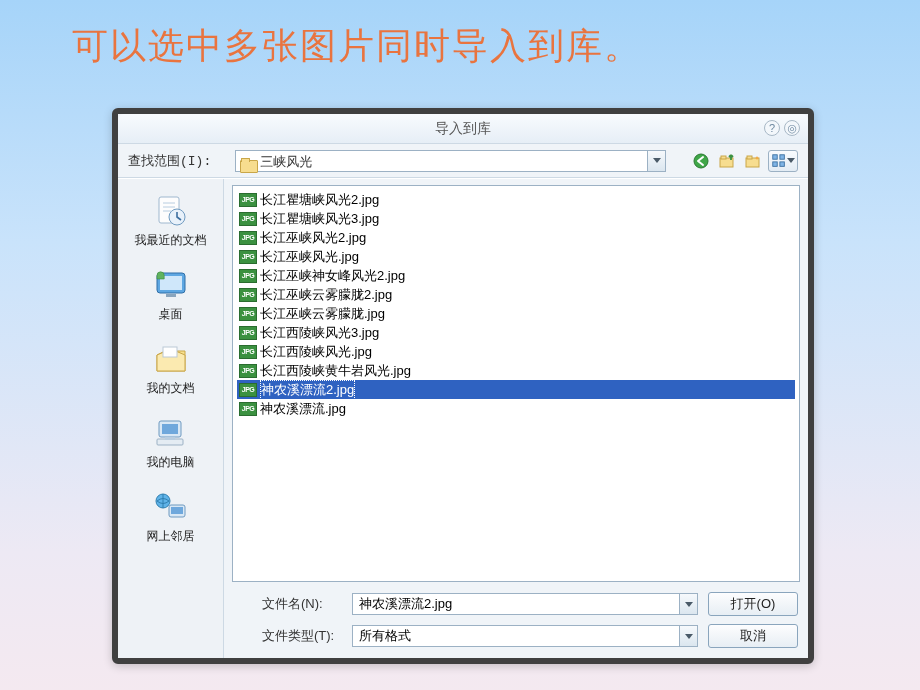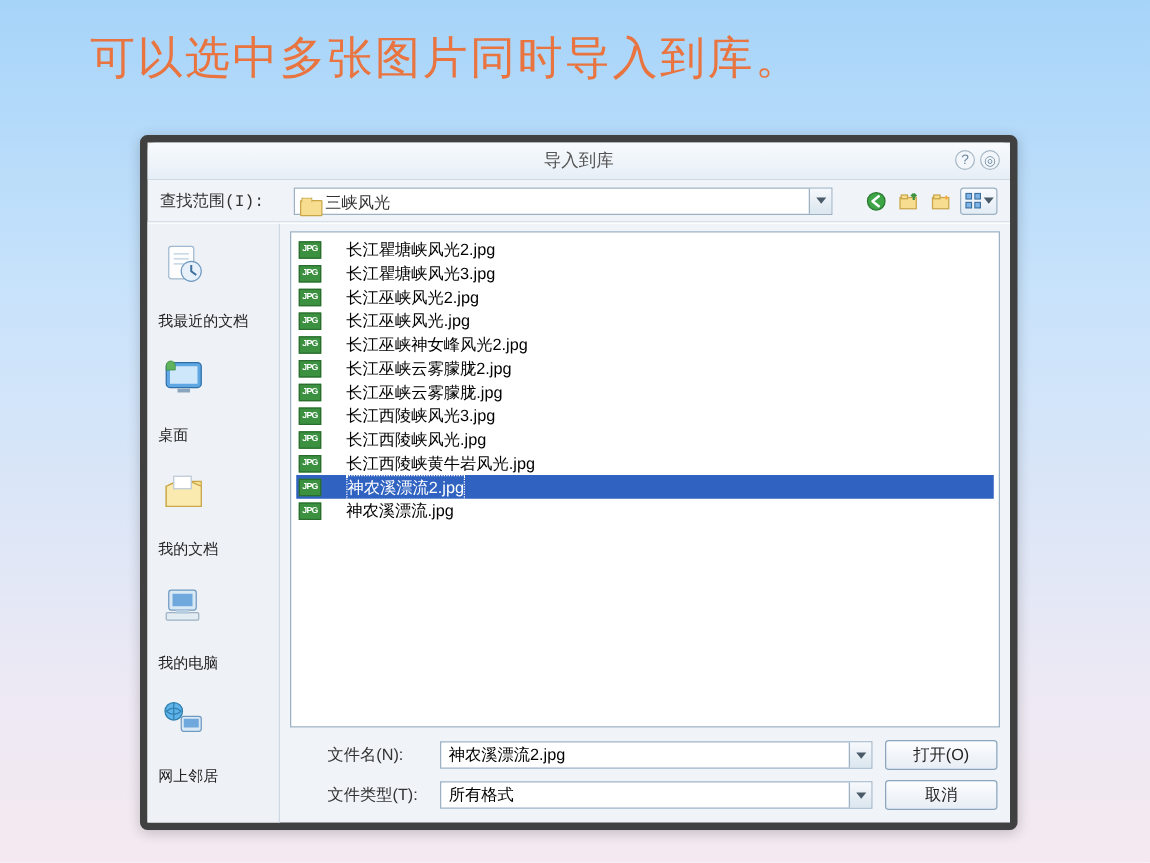--- a/index.html
+++ b/index.html
@@ -56,30 +56,30 @@
   .tri-down { width:0;height:0;border-left:4px solid transparent;border-right:4px solid transparent;border-top:5px solid #4a5a68; }
   .navicons { display:flex; gap:4px; align-items:center; }
   .navicons .ni { width:22px; height:22px; display:flex; align-items:center; justify-content:center; border-radius:3px; }
   .ni svg { width:18px; height:18px; }
 
   .body { flex:1; display:flex; border-top:1px solid #fff; }
   .sidebar {
     width: 106px; background:#eef2f6; border-right:1px solid #cdd9e4;
     display:flex; flex-direction:column; align-items:center; padding:10px 0; gap:10px;
   }
-  .sb-item { display:flex; flex-direction:column; align-items:flex-start; gap:20px; cursor:pointer; width:90px; padding:3px 0; border:1px solid transparent; }
+  .sb-item { display:flex; flex-direction:column; align-items:center; gap:3px; cursor:pointer; width:90px; padding:3px 0; border:1px solid transparent; }
   .sb-item .ico { width:40px; height:36px; display:flex; align-items:center; justify-content:center; }
   .sb-item .txt { font-size:12px; color:#222; white-space:nowrap; }
 
   .main { flex:1; display:flex; flex-direction:column; }
   .filelist {
     flex:1; margin:6px 8px 4px 8px; background:#fff; border:1px solid #9cb1c4;
     overflow:auto; padding:4px;
   }
-  .file-row { display:flex; align-items:center; gap:20px; height:19px; font-size:13px; color:#000; padding:0 2px; cursor:default; }
+  .file-row { display:flex; align-items:center; gap:3px; height:19px; font-size:13px; color:#000; padding:0 2px; cursor:default; }
   .file-row.selected { background:#2f62c1; color:#fff; }
   .file-row.selected .filename { border:1px dotted #fff; }
   .jpg-icon { width:18px; height:14px; background:#3b9140; border:1px solid #2a6d2f; color:#fff; font-size:7px; font-weight:bold; display:flex; align-items:center; justify-content:center; letter-spacing:-0.5px; position:relative; }
   .jpg-icon::before { content:""; position:absolute; left:-2px; top:-2px; width:18px; height:14px; border:1px solid #444; background:#fff; z-index:-1; }
 
   .bottom { padding:6px 10px 10px 10px; display:flex; flex-direction:column; gap:8px; }
   .brow { display:flex; align-items:center; gap:10px;margin-left:20px; }
   .brow .blabel { width:88px; font-size:13px; color:#333; text-align:left; padding-left:8px; }
   .brow .bcombo { flex:1; height:22px; border:1px solid #9cb1c4; background:#fff; display:flex; align-items:center; padding:0 2px 0 6px; position:relative; font-size:13px; }
   .brow .bcombo .drop { position:absolute; right:0; top:0; width:18px; height:100%; border-left:1px solid #9cb1c4; background:linear-gradient(#f6f9fc,#dbe6ef); display:flex; align-items:center; justify-content:center; }

